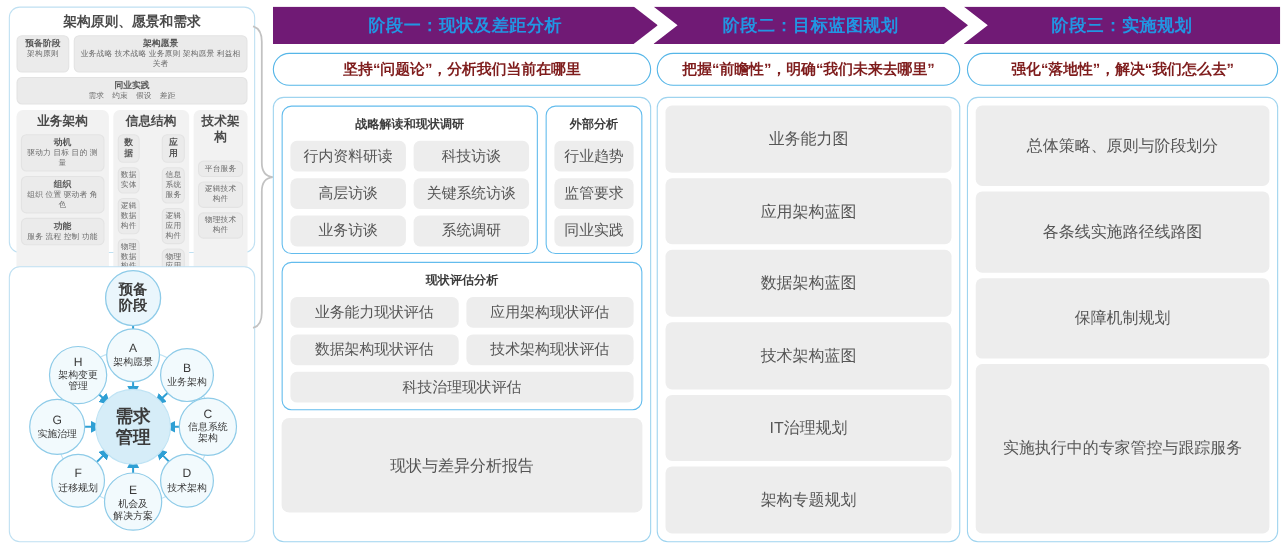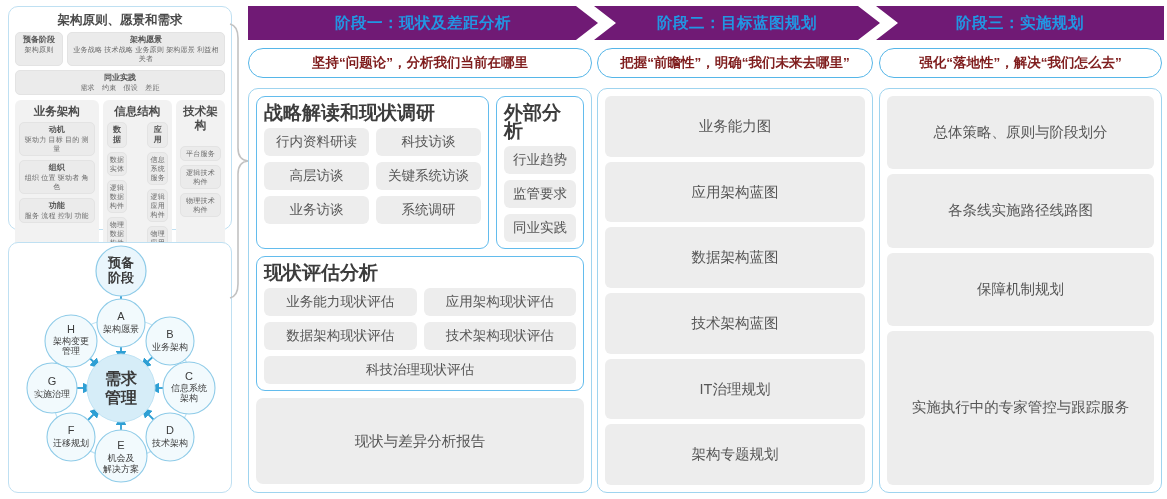--- a/index.html
+++ b/index.html
@@ -91,21 +91,21 @@
   }
   .cb1{left:248px;width:344px;height:405px;padding:7px;}
   .cb2{left:597px;width:276px;height:405px;padding:7px;}
   .cb3{left:879px;width:283px;height:405px;padding:7px;}
 
   .inner-card{
     border:1.3px solid #63bced;border-radius:9px;background:#fff;
     padding:6px 7px;box-sizing:border-box;
   }
   .inner-title{
-    text-align:left;font-weight:bold;font-size:19px;color:#3c3c3c;
+    text-align:center;font-weight:bold;font-size:11px;color:#3c3c3c;
     margin:1px 0 6px 0;line-height:18px;
   }
   .tile{
     background:#ededed;border-radius:6px;
     display:flex;align-items:center;justify-content:center;
     font-size:14px;color:#565656;text-align:right;box-sizing:border-box;
   }
   .tile-sm{height:28px;font-size:13.5px;}
   .tiles-grid{display:flex;flex-direction:column;gap:6px;}
   .tiles-grid .row2{display:flex;gap:7px;}

